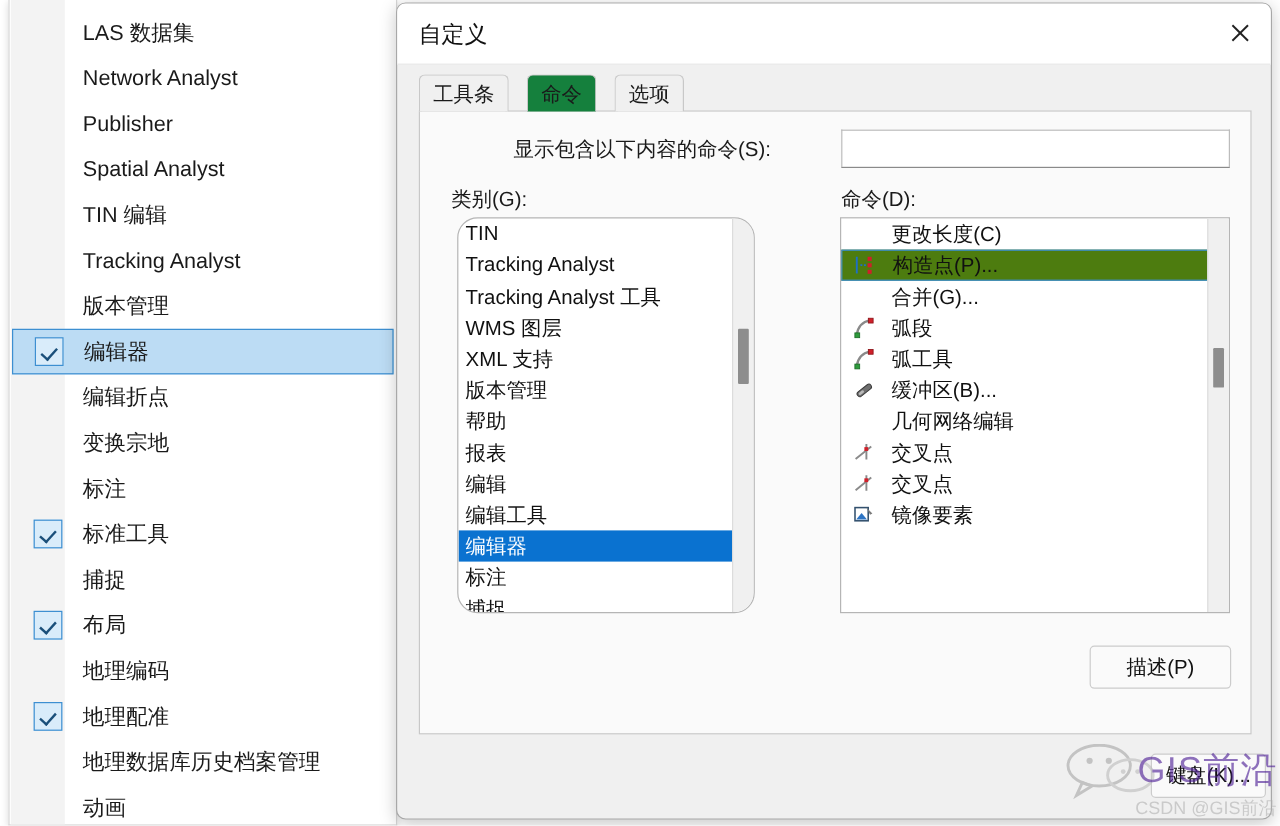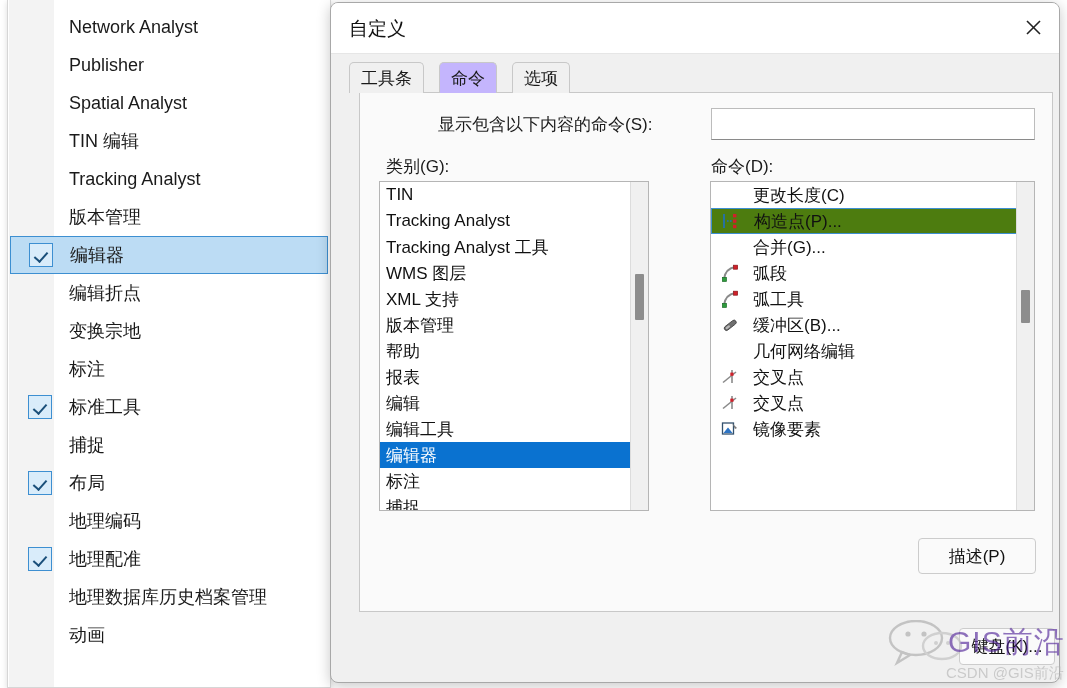--- a/index.html
+++ b/index.html
@@ -116,34 +116,33 @@
     display: flex; align-items: center;
     font-size: 17px; color: #1a1a1a;
     background: #f0f0f0;
     border: 1px solid #c8c8c8;
     border-bottom: none;
     border-radius: 5px 5px 0 0;
     margin-right: -1px;
     box-sizing: border-box;
   }
   .tab.active {
-    background: #c4b5fd;
+    background: #15803d;
     border-color: #c8c8c8;
     position: relative;
     z-index: 4;
   }
 
   .tabpanel {
     position: absolute;
     left: 18px; top: 89px;
     width: 694px; height: 520px;
     background: #fafafa;
     border: 1px solid #c8c8c8;
     box-sizing: border-box;
-    margin-left: 10px;
   }
 
   .filter-label {
     position: absolute; left: 78px; top: 20px;
     font-size: 17px; color: #1a1a1a; white-space: nowrap;
   }
   .filter-input {
     position: absolute; left: 351px; top: 15px;
     width: 324px; height: 32px;
     background: #ffffff;
@@ -163,21 +162,21 @@
 
   .listbox {
     position: absolute;
     top: 88px;
     height: 330px;
     background: #ffffff;
     border: 1px solid #b5b5b5;
     box-sizing: border-box;
     overflow: hidden;
   }
-  .listbox.categories { left: 19px; width: 270px; }
+  .listbox.categories { left: 31px; width: 248px; border-radius: 17px; }
   .listbox.commands   { left: 350px; width: 325px; }
   .lb-inner { position: absolute; left: 0; top: 0; right: 17px; bottom: 0; overflow: hidden; }
 
   .lb-row {
     height: 26px;
     display: flex; align-items: center;
     font-size: 17px; color: #111;
     white-space: nowrap;
     box-sizing: border-box;
   }
@@ -255,20 +254,24 @@
   .wm-bubbles { position: absolute; left: 0; top: 4px; }
 </style>
 </head>
 <body>
 
 <div id="root">
 
   <div id="toolbar-menu">
     <div class="gutter"></div>
     <div class="menu-list" id="menu-list">
+        <div class="menu-item">
+          <span class="chk"></span>
+          <span class="mlabel">LAS 数据集</span>
+        </div>
         <div class="menu-item">
           <span class="chk"></span>
           <span class="mlabel">Network Analyst</span>
         </div>
         <div class="menu-item">
           <span class="chk"></span>
           <span class="mlabel">Publisher</span>
         </div>
         <div class="menu-item">
           <span class="chk"></span>

